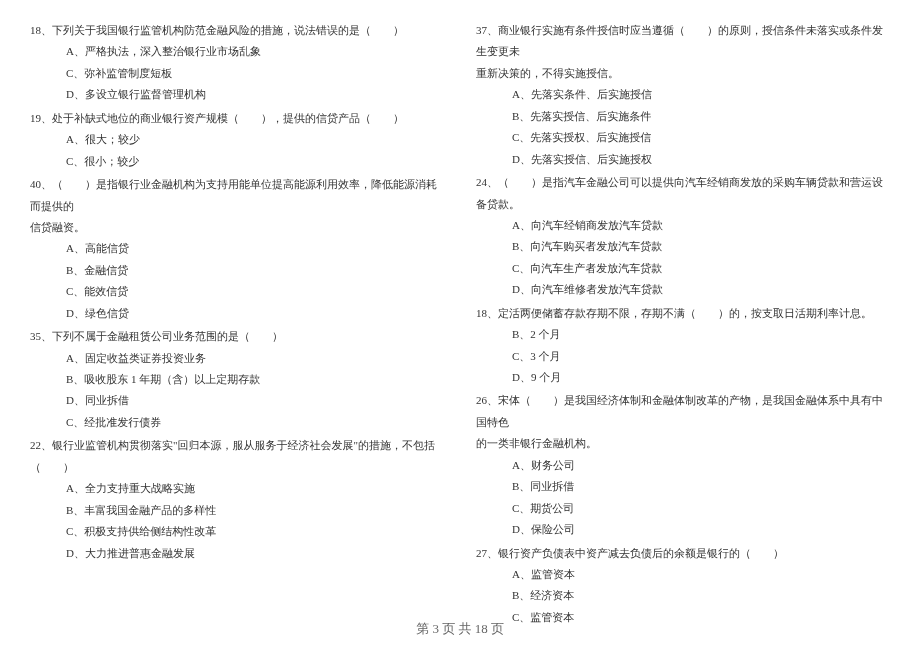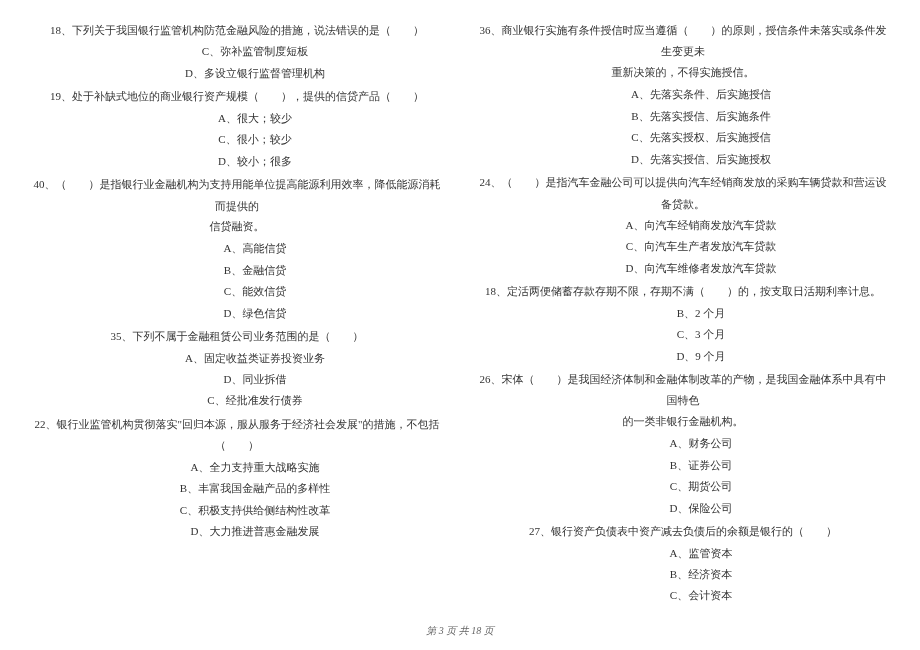--- a/index.html
+++ b/index.html
@@ -14,135 +14,134 @@
       font-family: "SimSun", "宋体", serif;
       font-size: 11px;
       color: #333;
       padding: 20px 30px 10px 30px;
       position: relative;
     }
     .columns {
       display: flex;
       gap: 32px;
       height: 580px;
-      text-align: center;
     }
     .column {
       flex: 1;
       line-height: 1.95;
     }
     .question {
       margin-bottom: 2px;
     }
     .q-text {
       display: block;
       padding-left: 0;
     }
     .continuation {
       display: block;
       padding-left: 0;
-      font-family: Liberation Mono, monospace;
     }
     .option {
       display: block;
       padding-left: 36px;
     }
     .footer {
       position: absolute;
       bottom: 12px;
       left: 0;
       right: 0;
       text-align: center;
-      font-size: 10px;
+      font-size: 13px;
       color: #666;
-      font-style: italic;
     }
   </style>
 </head>
 <body>
 
 <div class="columns">
   <div class="column">
 
     <div class="question">
       <span class="q-text">18、下列关于我国银行监管机构防范金融风险的措施，说法错误的是（　　）</span>
+      <span class="option">A、严格执法，深入整治银行业市场乱象</span>
       <span class="option">C、弥补监管制度短板</span>
       <span class="option">D、多设立银行监督管理机构</span>
     </div>
 
     <div class="question">
       <span class="q-text">19、处于补缺式地位的商业银行资产规模（　　），提供的信贷产品（　　）</span>
       <span class="option">A、很大；较少</span>
       <span class="option">C、很小；较少</span>
-      <span class="option">D、较小；很多</span>
     </div>
 
     <div class="question">
       <span class="q-text">40、（　　）是指银行业金融机构为支持用能单位提高能源利用效率，降低能源消耗而提供的</span>
       <span class="continuation">信贷融资。</span>
       <span class="option">A、高能信贷</span>
       <span class="option">B、金融信贷</span>
       <span class="option">C、能效信贷</span>
       <span class="option">D、绿色信贷</span>
     </div>
 
     <div class="question">
       <span class="q-text">35、下列不属于金融租赁公司业务范围的是（　　）</span>
       <span class="option">A、固定收益类证券投资业务</span>
+      <span class="option">B、吸收股东 1 年期（含）以上定期存款</span>
       <span class="option">D、同业拆借</span>
       <span class="option">C、经批准发行债券</span>
     </div>
 
     <div class="question">
       <span class="q-text">22、银行业监管机构贯彻落实"回归本源，服从服务于经济社会发展"的措施，不包括（　　）</span>
       <span class="option">A、全力支持重大战略实施</span>
       <span class="option">B、丰富我国金融产品的多样性</span>
       <span class="option">C、积极支持供给侧结构性改革</span>
       <span class="option">D、大力推进普惠金融发展</span>
     </div>
 
   </div>
 
   <div class="column">
 
     <div class="question">
-      <span class="q-text">36、商业银行实施有条件授信时应当遵循（　　）的原则，授信条件未落实或条件发生变更未</span>
+      <span class="q-text">37、商业银行实施有条件授信时应当遵循（　　）的原则，授信条件未落实或条件发生变更未</span>
       <span class="continuation">重新决策的，不得实施授信。</span>
       <span class="option">A、先落实条件、后实施授信</span>
       <span class="option">B、先落实授信、后实施条件</span>
       <span class="option">C、先落实授权、后实施授信</span>
       <span class="option">D、先落实授信、后实施授权</span>
     </div>
 
     <div class="question">
       <span class="q-text">24、（　　）是指汽车金融公司可以提供向汽车经销商发放的采购车辆贷款和营运设备贷款。</span>
       <span class="option">A、向汽车经销商发放汽车贷款</span>
+      <span class="option">B、向汽车购买者发放汽车贷款</span>
       <span class="option">C、向汽车生产者发放汽车贷款</span>
       <span class="option">D、向汽车维修者发放汽车贷款</span>
     </div>
 
     <div class="question">
       <span class="q-text">18、定活两便储蓄存款存期不限，存期不满（　　）的，按支取日活期利率计息。</span>
       <span class="option">B、2 个月</span>
       <span class="option">C、3 个月</span>
       <span class="option">D、9 个月</span>
     </div>
 
     <div class="question">
       <span class="q-text">26、宋体（　　）是我国经济体制和金融体制改革的产物，是我国金融体系中具有中国特色</span>
       <span class="continuation">的一类非银行金融机构。</span>
       <span class="option">A、财务公司</span>
-      <span class="option">B、证券公司</span>
+      <span class="option">B、同业拆借</span>
       <span class="option">C、期货公司</span>
       <span class="option">D、保险公司</span>
     </div>
 
     <div class="question">
       <span class="q-text">27、银行资产负债表中资产减去负债后的余额是银行的（　　）</span>
       <span class="option">A、监管资本</span>
       <span class="option">B、经济资本</span>
-      <span class="option">C、会计资本</span>
+      <span class="option">C、监管资本</span>
     </div>
 
   </div>
 </div>
 
 <div class="footer">第 3 页 共 18 页</div>
 
 </body></html>

